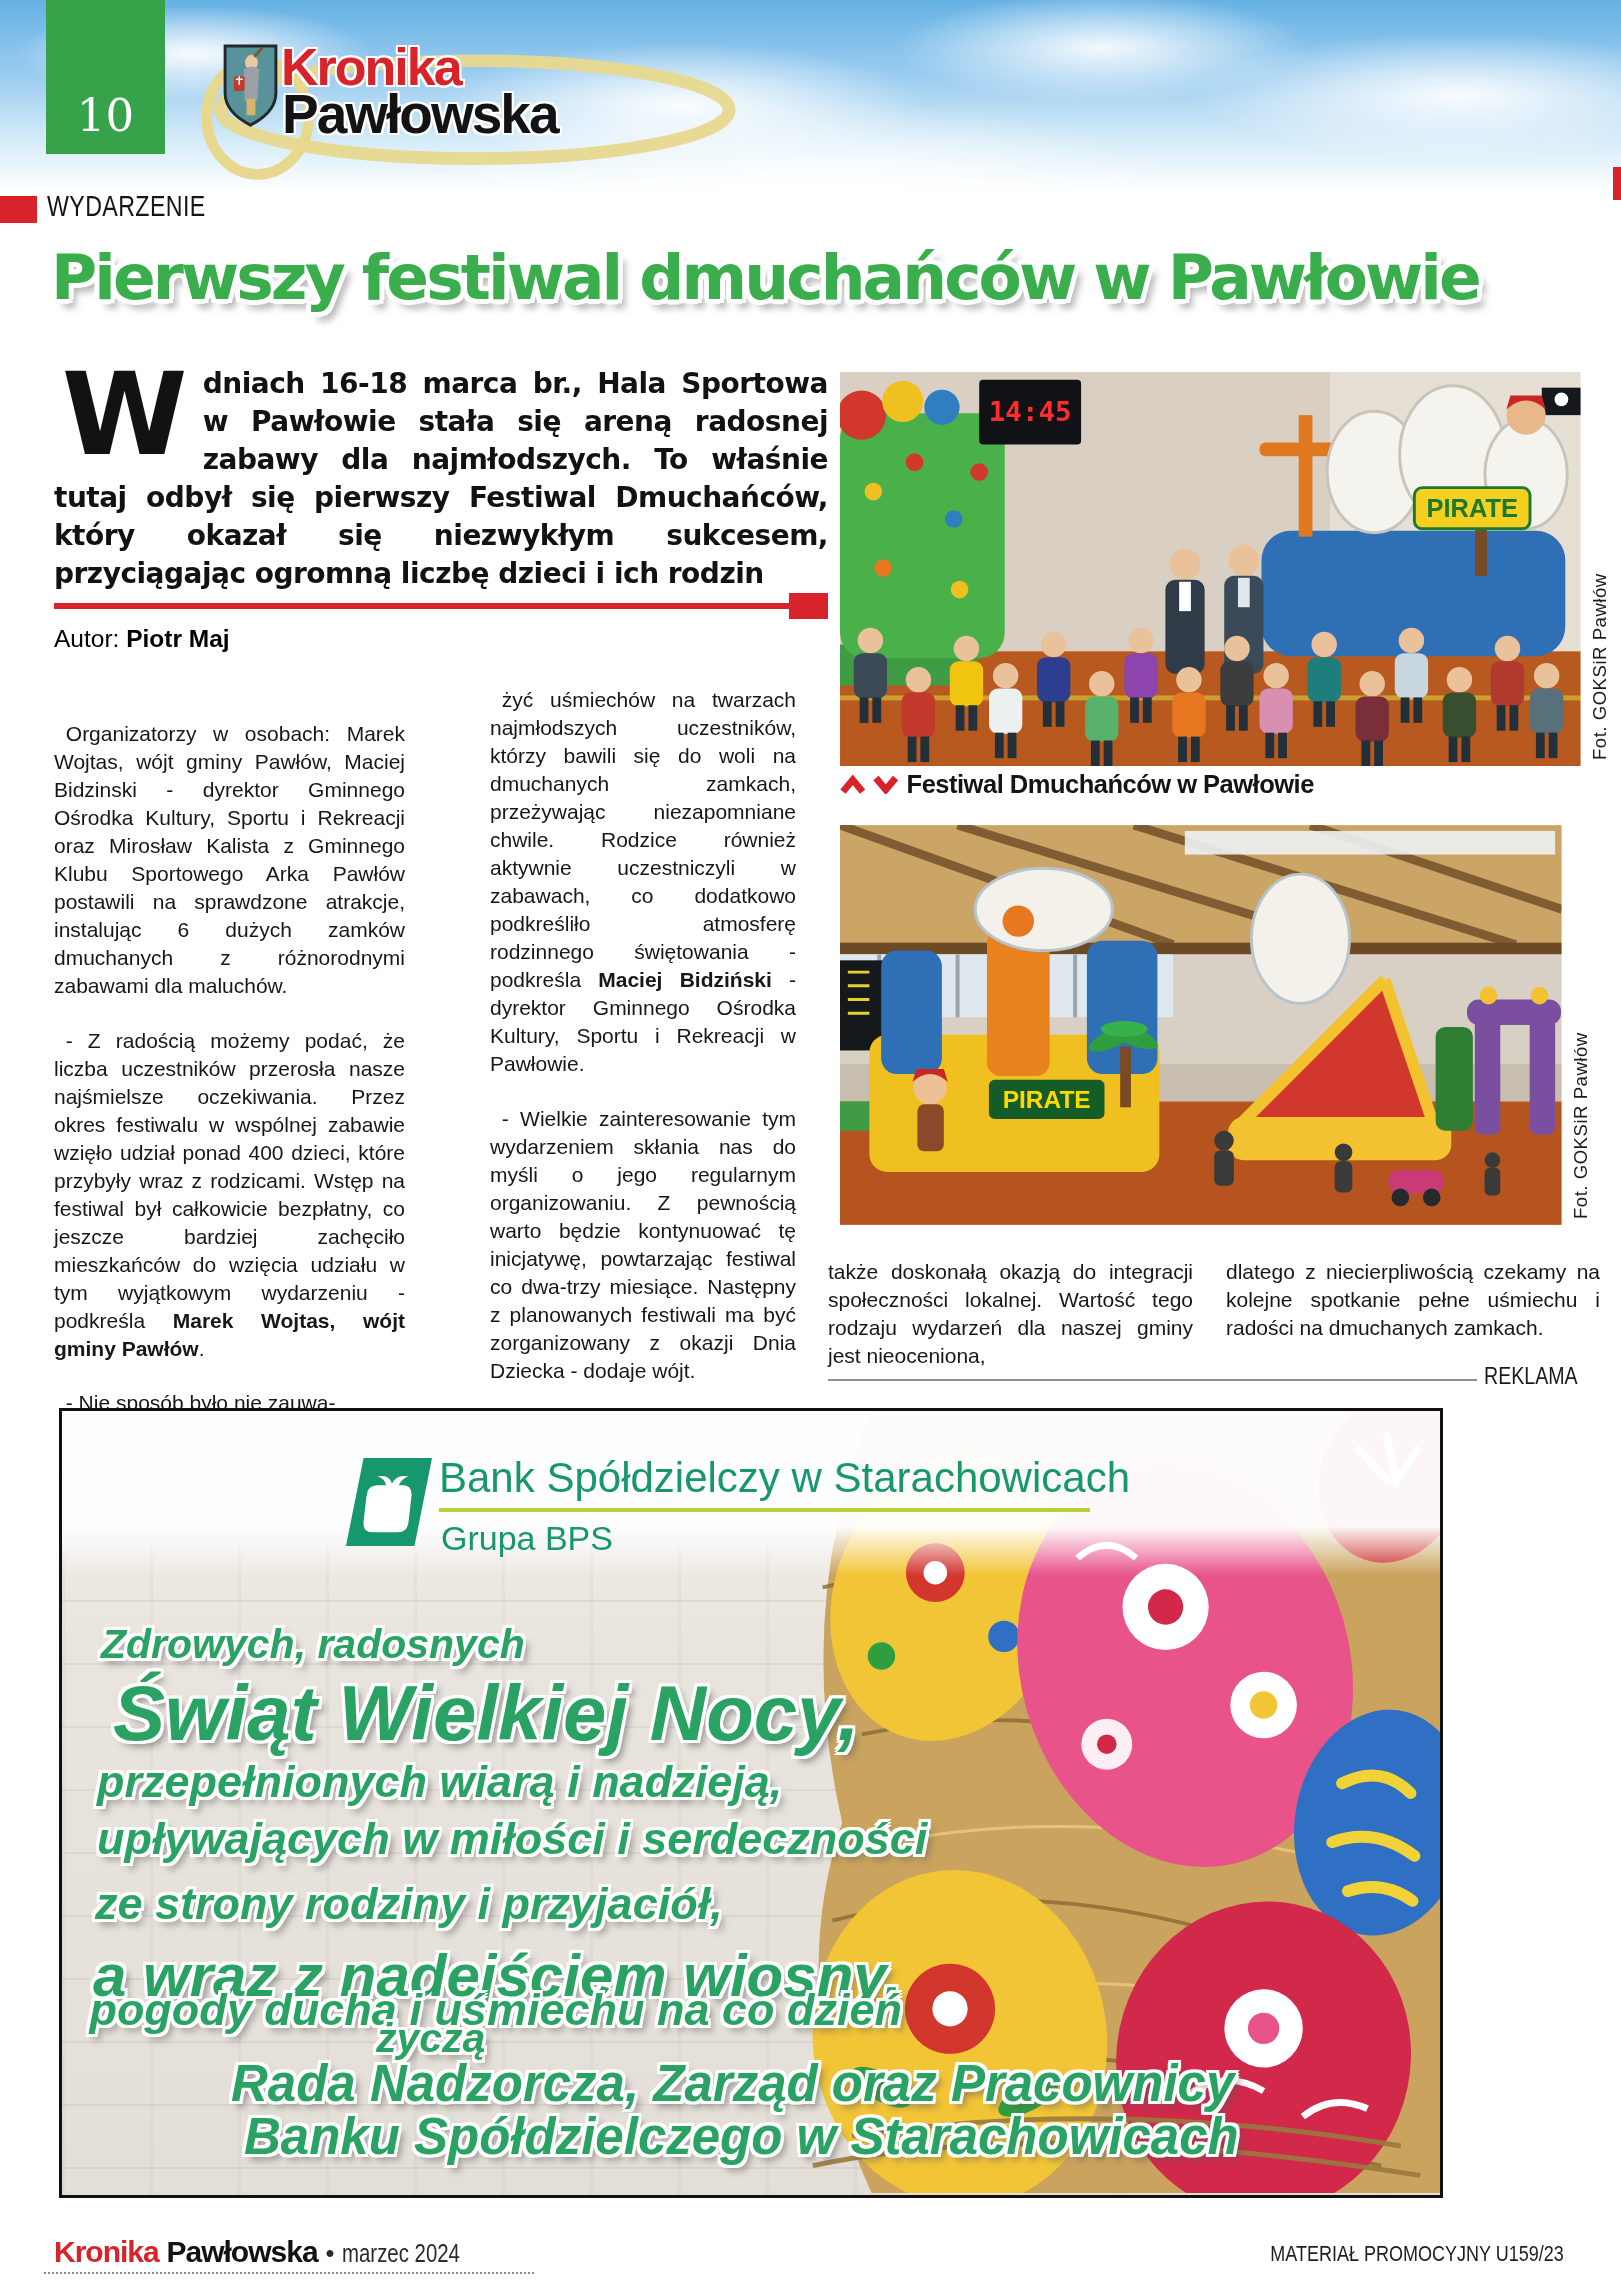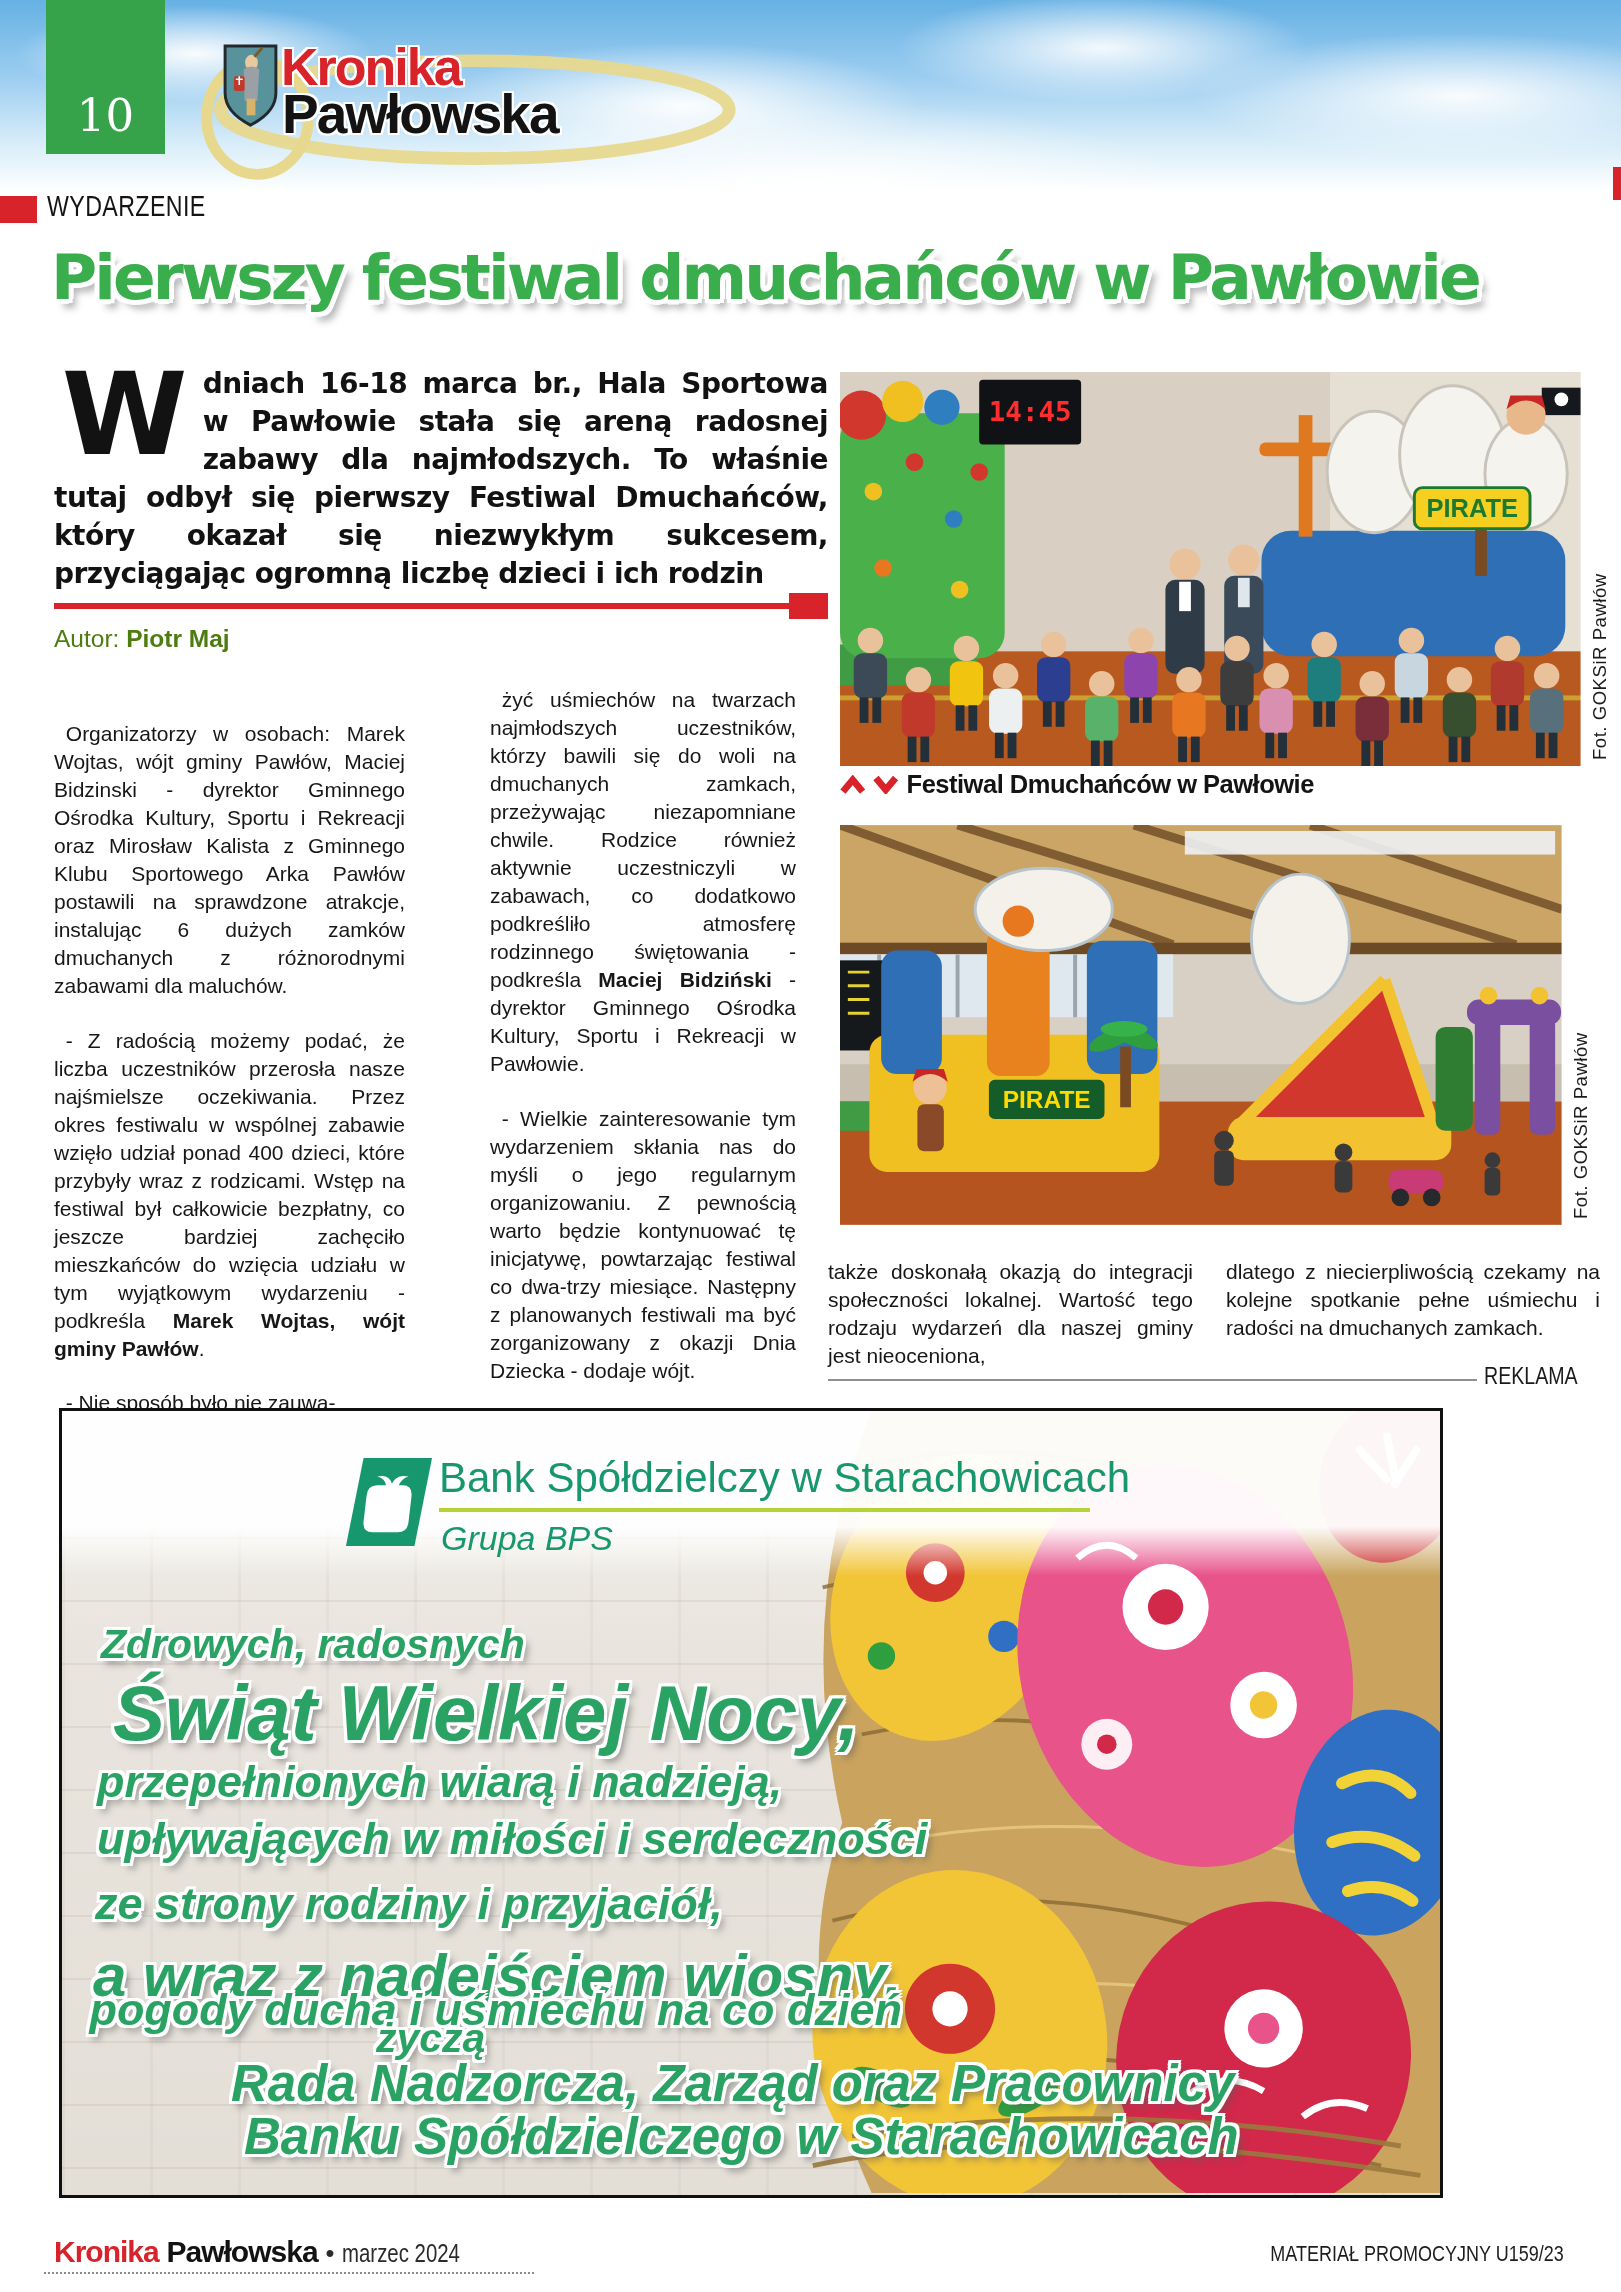--- a/index.html
+++ b/index.html
@@ -29,21 +29,21 @@
   .condR{display:inline-block;transform:scaleX(.8);transform-origin:100% 50%;}
   
   .headline{left:51px;top:241px;width:1549px;white-space:nowrap;
     font-family:"DejaVu Sans",sans-serif;font-weight:bold;font-size:63px;letter-spacing:-2.9px;color:#3aae4c;
     text-shadow:-3.9px -3.9px 0 #fff,3.9px -3.9px 0 #fff,-3.9px 3.9px 0 #fff,3.9px 3.9px 0 #fff,0 -4.9px 0 #fff,0 4.9px 0 #fff,-4.9px 0 0 #fff,4.9px 0 0 #fff,6.9px 8.8px 7.8px rgba(120,120,120,.55);}
   .lead{left:54px;top:365px;width:774px;font-family:"DejaVu Sans",sans-serif;font-weight:bold;
     font-size:28px;line-height:38px;color:#121212;text-align:justify;letter-spacing:-0.5px;}
   .dropcap{float:left;font-size:114px;line-height:84px;margin:7.8px 15.7px 0 7.8px;font-weight:bold;}
   .redrule{left:54px;top:603px;width:737px;height:5.9px;background:#d8232a;}
   .redruleblock{left:789px;top:593px;width:39px;height:25.5px;background:#d8232a;}
-  .author{left:54px;top:625px;font-size:24.5px;color:#4d7c0f;}
+  .author{left:54px;top:625px;font-size:24.5px;color:#000000;}
   .author b{font-weight:bold;}
   
   .bcol{font-size:21px;line-height:28px;text-align:justify;color:#171717;}
   .bcol p{margin:0 0 26.5px 0;text-indent:11.8px;}
   .col1{left:54px;top:720px;width:351px;}
   .col2{left:490px;top:686px;width:306px;}
   .col3{left:828px;top:1258px;width:365px;}
   .col4{left:1218px;top:1258px;width:374px;margin-left:8px;}
   
   .photo{display:block;}
@@ -433,21 +433,21 @@
     </svg>
 
     <div class="abs adwhiteband" style="z-index:2;"></div>
 
     <svg class="abs" style="left:282px;top:45px;z-index:3;" width="90" height="92" viewBox="0 0 92 94">
       <path d="M20 2 h70 l-18 90 h-70 z" fill="#17976e"></path>
       <path d="M34 30 q-10 0 -11 11 l-3 26 q-1 11 9 11 h26 q10 0 11 -11 l3 -26 q1 -11 -9 -11 h-4 q3 -7 10 -9 q-12 -3 -17 7 q-3 -10 -15 -7 q8 2 9 9 z" fill="#ffffff"></path>
     </svg>
     <div class="abs bankname" style="z-index:3;">Bank Spółdzielczy w Starachowicach</div>
     <div class="abs bankline" style="z-index:3;"></div>
-    <div class="abs bankgroup" style="z-index:3;font-style:italic;">Grupa BPS</div>
+    <div class="abs bankgroup" style="z-index:3;">Grupa BPS</div>
 
     <div class="abs script w0">Zdrowych, radosnych</div>
     <div class="abs script w1">Świąt Wielkiej Nocy,</div>
     <div class="abs script w2">przepełnionych wiarą i nadzieją,</div>
     <div class="abs script w3">upływających w miłości i serdeczności</div>
     <div class="abs script w4">ze strony rodziny i przyjaciół,</div>
     <div class="abs script w5">a wraz z nadejściem wiosny,</div>
     <div class="abs script w6">pogody ducha i uśmiechu na co dzień</div>
     <div class="abs script s0">życzą</div>
     <div class="abs script s1">Rada Nadzorcza, Zarząd oraz Pracownicy</div>

